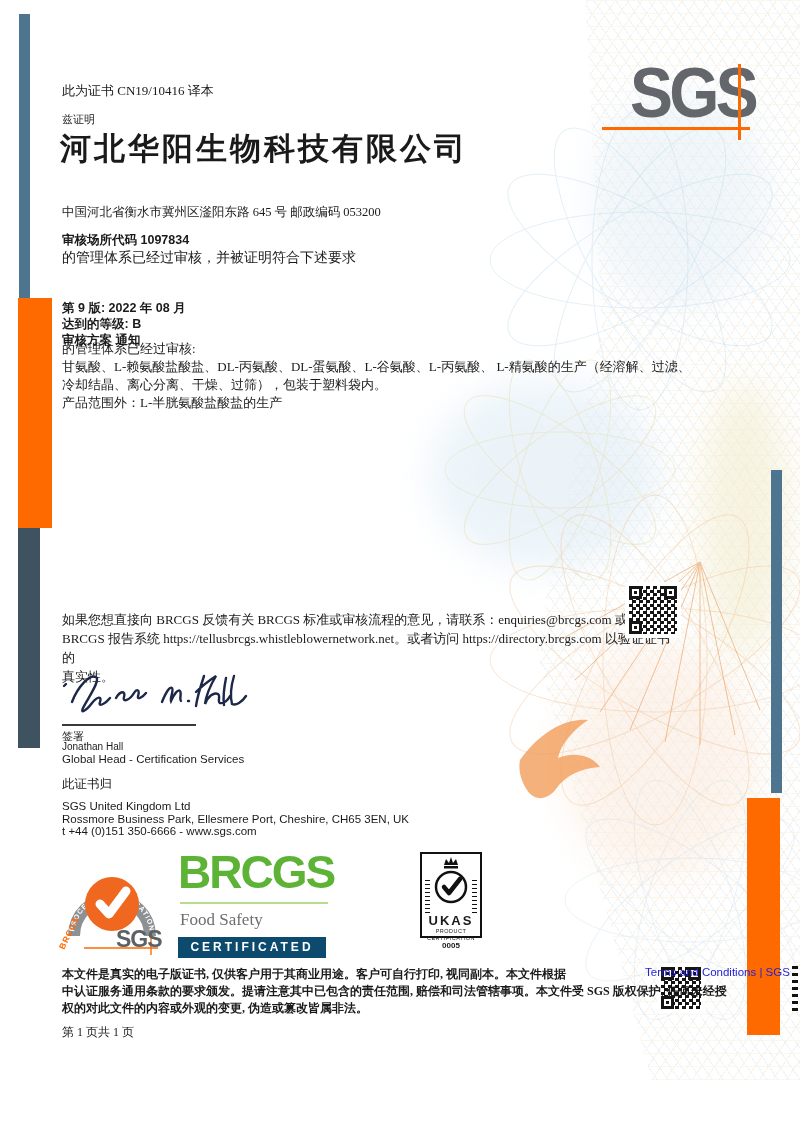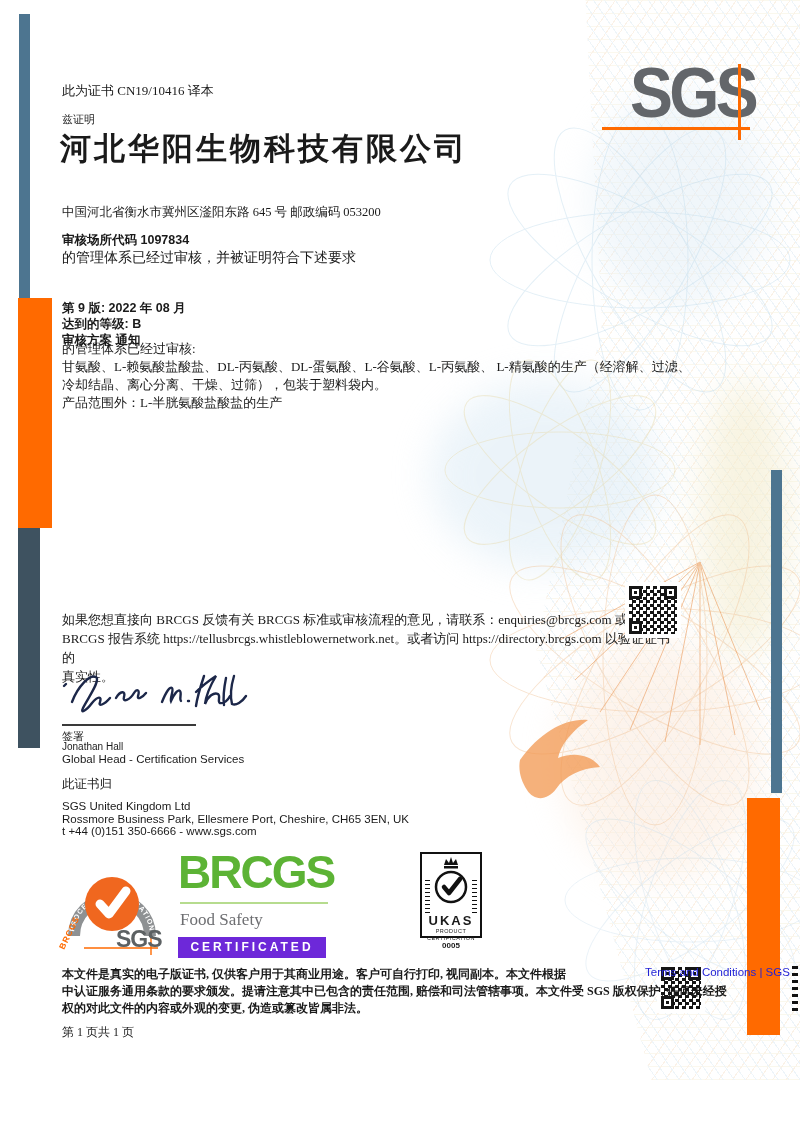--- a/index.html
+++ b/index.html
@@ -38,21 +38,21 @@
   .qr-mod{position:relative;width:100%;height:100%;
     background:repeating-conic-gradient(#151515 0% 25%,#fff 0% 50%);
     background-size:7px 7px;}
   .finder{position:absolute;width:13px;height:13px;border:3px solid #151515;background:#fff;box-sizing:border-box;}
   .finder::after{content:'';position:absolute;inset:2px;background:#151515;}
   .f-tl{left:0;top:0}.f-tr{right:0;top:0}.f-bl{left:0;bottom:0}
   
   #brcgs-word{font-size:46px;font-weight:800;letter-spacing:-2px;color:#5cb335;line-height:44px;}
   #brcgs-div{width:148px;height:2px;background:#b6dc8e;margin:8px 0 6px 2px;}
   #brcgs-sub{font-size:17px;color:#6d6e71;margin-left:2px;font-family:Liberation Serif, serif;}
-  #brcgs-badge{margin-top:7px;width:148px;height:21px;background:#6d28d9;color:#fff;
+  #brcgs-badge{margin-top:7px;width:148px;height:21px;background:#0c4a6e;color:#fff;
     font-size:12px;font-weight:bold;letter-spacing:3px;text-align:center;line-height:21px;}
   
   #ukas-box{position:relative;width:62px;height:86px;border:2px solid #111;box-sizing:border-box;
     text-align:center;background:#fff;}
   .ukas-ticks{position:absolute;top:26px;width:5px;height:34px;
     background:repeating-linear-gradient(to bottom,#111 0 1px,transparent 1px 4px);}
   #ukas-word{font-size:13px;font-weight:bold;letter-spacing:2px;margin-top:2px;}
   .ukas-tiny{font-size:5.5px;letter-spacing:.5px;line-height:6.5px;}
   #ukas-num{font-size:8px;font-weight:bold;text-align:center;margin-top:3px;}
   

